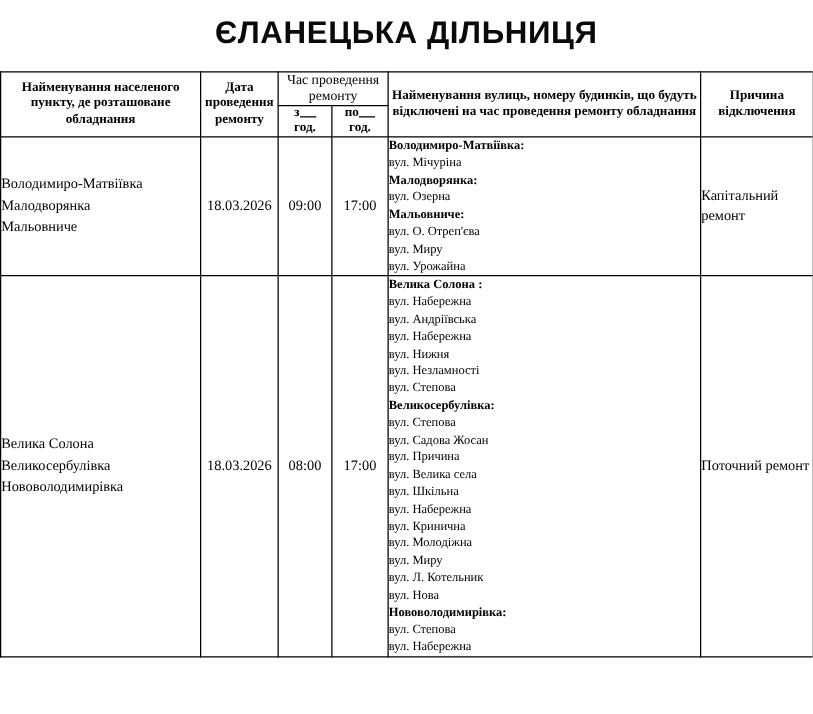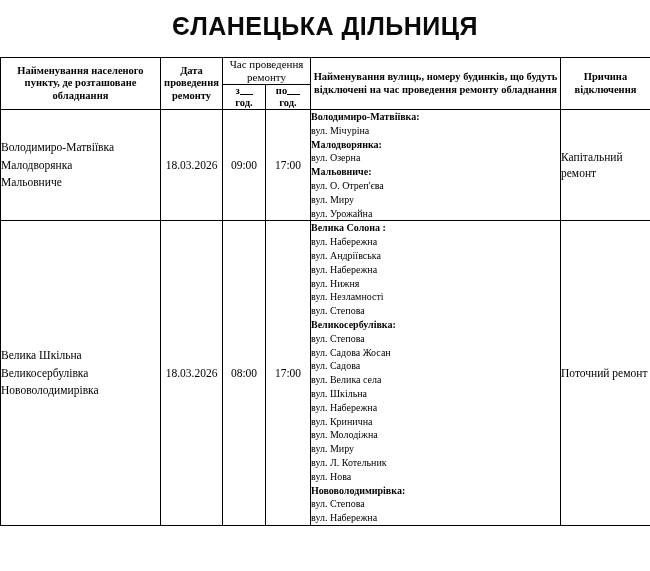--- a/index.html
+++ b/index.html
@@ -189,39 +189,39 @@
               <span class="street-line">вул. Озерна</span>
               <span class="settlement-name">Мальовниче:</span>
               <span class="street-line">вул. О. Отреп'єва</span>
               <span class="street-line">вул. Миру</span>
               <span class="street-line">вул. Урожайна</span>
             </td>
             <td class="reason">Капітальний ремонт</td>
           </tr>
           <tr>
             <td class="locality">
-              <span class="loc-line">Велика Шкільна</span>
+              <span class="loc-line">Велика Солона</span>
               <span class="loc-line">Великосербулівка</span>
               <span class="loc-line">Нововолодимирівка</span>
             </td>
             <td class="date">18.03.2026</td>
             <td class="time">08:00</td>
             <td class="time">17:00</td>
             <td class="streets">
               <span class="settlement-name">Велика Солона :</span>
               <span class="street-line">вул. Набережна</span>
               <span class="street-line">вул. Андріївська</span>
               <span class="street-line">вул. Набережна</span>
               <span class="street-line">вул. Нижня</span>
               <span class="street-line">вул. Незламності</span>
               <span class="street-line">вул. Степова</span>
               <span class="settlement-name">Великосербулівка:</span>
               <span class="street-line">вул. Степова</span>
               <span class="street-line">вул. Садова Жосан</span>
-              <span class="street-line">вул. Садова</span>
+              <span class="street-line">вул. Причина</span>
               <span class="street-line">вул. Велика села</span>
               <span class="street-line">вул. Шкільна</span>
               <span class="street-line">вул. Набережна</span>
               <span class="street-line">вул. Кринична</span>
               <span class="street-line">вул. Молодіжна</span>
               <span class="street-line">вул. Миру</span>
               <span class="street-line">вул. Л. Котельник</span>
               <span class="street-line">вул. Нова</span>
               <span class="settlement-name">Нововолодимирівка:</span>
               <span class="street-line">вул. Степова</span>

